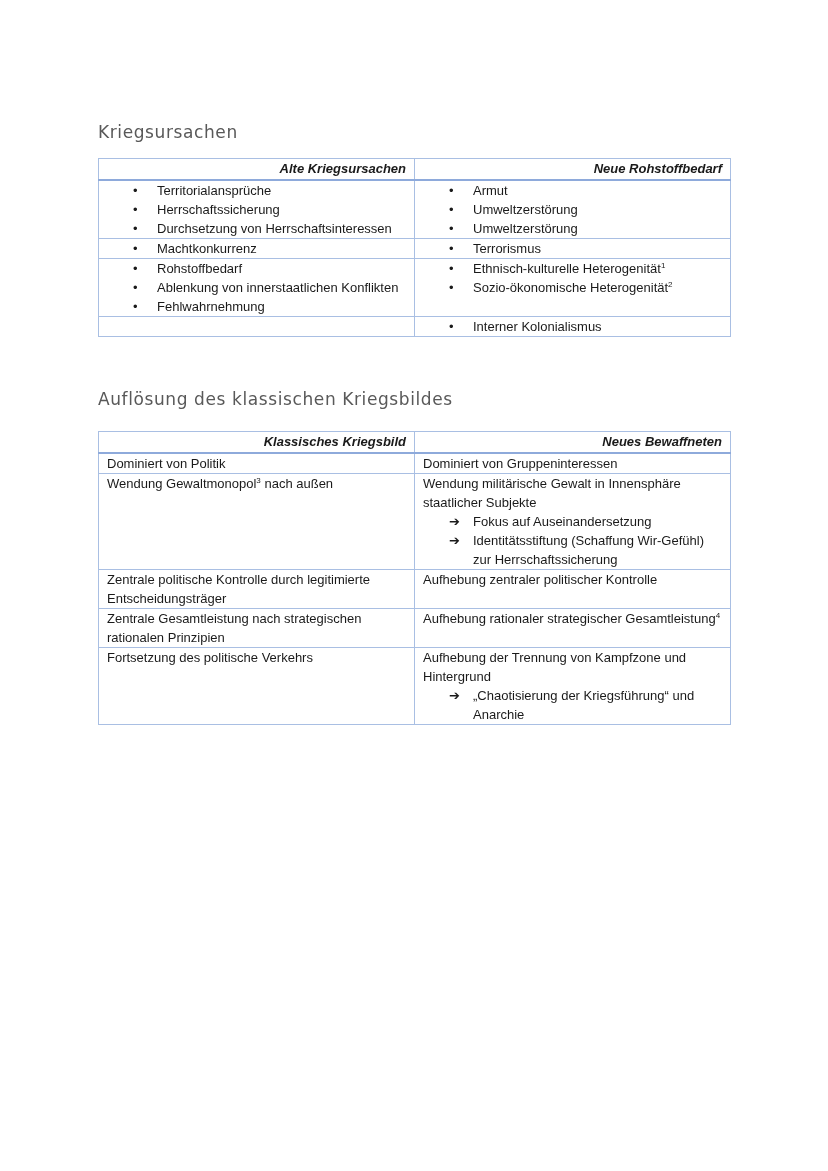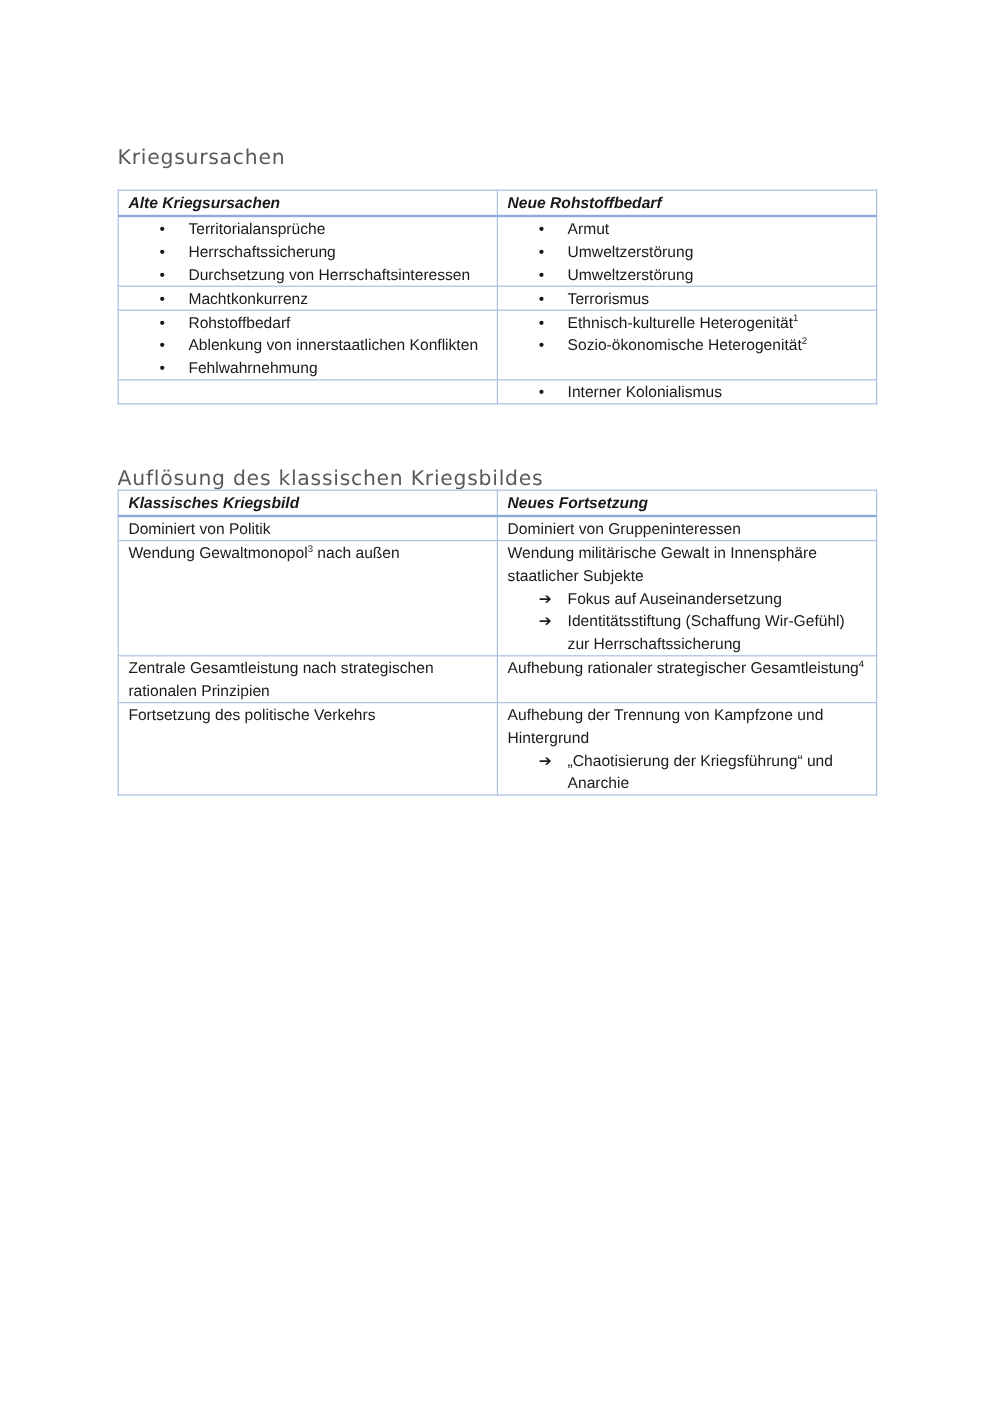--- a/index.html
+++ b/index.html
@@ -46,21 +46,21 @@
       vertical-align: top;
       padding: 0 8px;
       text-align: left;
       font-weight: normal;
     }
     table.doc col.c1 { width: 316px; }
     table.doc col.c2 { width: 316px; }
     table.doc th {
       font-weight: bold;
       font-style: italic;
-      text-align: left;
+      text-align: right;
       border-bottom: 2px solid #8eaadb;
       height: 20px;
       padding-top: 0;
     }
     ul.bullets {
       list-style: none;
       margin: 0;
       padding: 0 0 0 50px;
     }
     ul.bullets li {
@@ -162,47 +162,51 @@
           <ul class="bullets">
             <li>Interner Kolonialismus</li>
           </ul>
         </td>
       </tr>
     </tbody>
   </table>
 
   <h2 class="heading" style="top:389px;">Auflösung des klassischen Kriegsbildes</h2>
 
-  <table class="doc" style="top:408px;">
+  <table class="doc" style="top:431px;">
     <colgroup>
         <col class="c1">
         <col class="c2">
       </colgroup>
     <thead>
       <tr>
         <th>Klassisches Kriegsbild</th>
-        <th>Neues Fortsetzung</th>
+        <th>Neues Bewaffneten</th>
       </tr>
     </thead>
     <tbody>
       <tr>
         <td>Dominiert von Politik</td>
         <td>Dominiert von Gruppeninteressen</td>
       </tr>
       <tr>
         <td><span>Wendung Gewaltmonopol</span><sup>3</sup><span> nach außen</span></td>
         <td>
           <div>Wendung militärische Gewalt in Innensphäre staatlicher Subjekte</div>
           <ul class="arrows">
             <li><span class="arrow-icon">➔</span><span>Fokus auf Auseinandersetzung</span></li>
             <li><span class="arrow-icon">➔</span><span>Identitätsstiftung (Schaffung Wir-Gefühl) zur Herrschaftssicherung</span></li>
           </ul>
         </td>
       </tr>
       <tr>
+        <td>Zentrale politische Kontrolle durch legitimierte Entscheidungsträger</td>
+        <td>Aufhebung zentraler politischer Kontrolle</td>
+      </tr>
+      <tr>
         <td>Zentrale Gesamtleistung nach strategischen rationalen Prinzipien</td>
         <td><span>Aufhebung rationaler strategischer Gesamtleistung</span><sup>4</sup></td>
       </tr>
       <tr>
         <td>Fortsetzung des politische Verkehrs</td>
         <td>
           <div>Aufhebung der Trennung von Kampfzone und Hintergrund</div>
           <ul class="arrows">
             <li><span class="arrow-icon">➔</span><span>„Chaotisierung der Kriegsführung“ und Anarchie</span></li>
           </ul>

